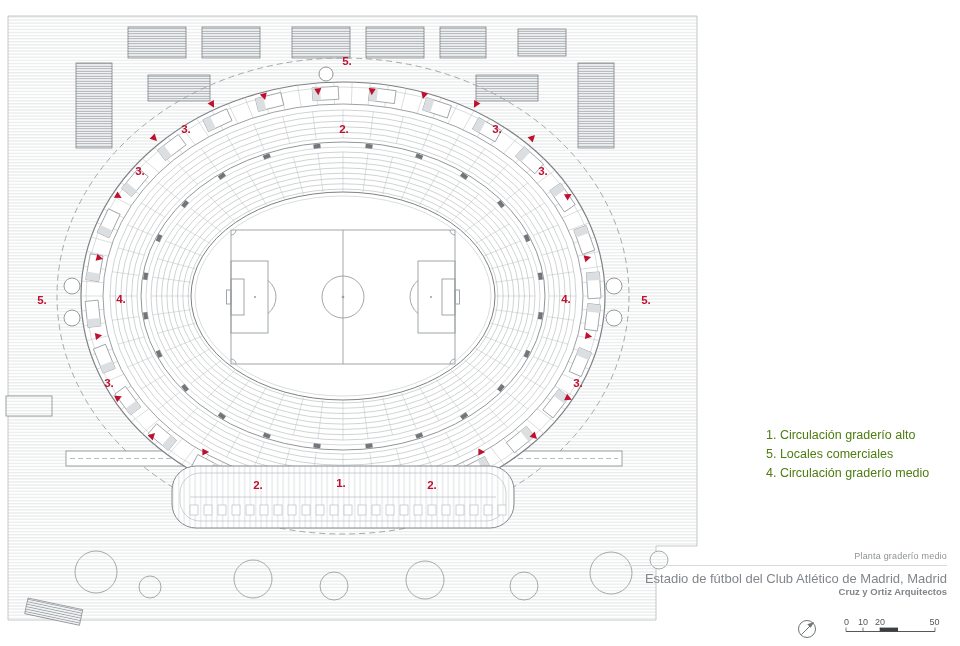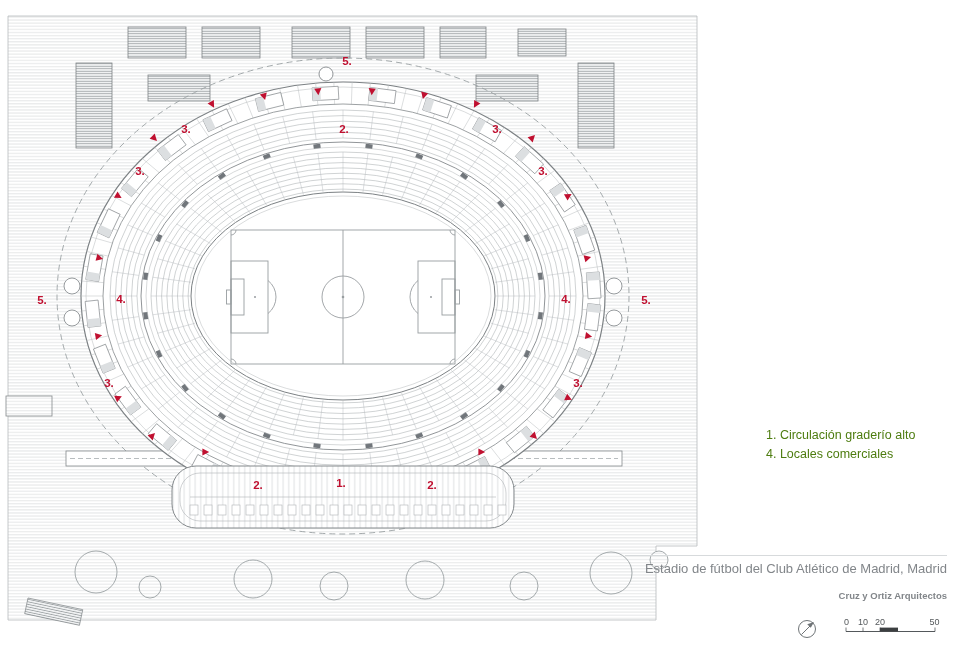--- a/index.html
+++ b/index.html
@@ -3,21 +3,21 @@
 <meta charset="utf-8">
 <style>
   html,body{margin:0;padding:0;background:#ffffff;}
   body{width:960px;height:646px;position:relative;overflow:hidden;font-family:"Liberation Sans",sans-serif;}
   #plan-svg{position:absolute;left:0;top:0;}
   .legend{position:absolute;left:766px;top:426px;color:#4d7c0f;font-size:12.5px;line-height:19px;white-space:nowrap;}
   .titleblock{position:absolute;right:13px;top:551px;width:322px;text-align:right;color:#85898c;}
   .tb-sub{font-size:9px;color:#8f9396;letter-spacing:.2px;}
   .tb-rule{border:0;border-top:1px solid #d7dadc;margin:4px 0 5px 0;}
   .tb-title{font-size:13px;color:#82868a;}
-  .tb-firm{font-size:9.5px;font-weight:bold;color:#82868a;margin-top:14px;}
+  .tb-firm{font-size:9.5px;font-weight:bold;color:#82868a;margin-top:0;}
   .ann{font-size:11.5px;font-weight:600;fill:#c01030;text-anchor:middle;font-family:"Liberation Sans",sans-serif;}
   .sb-num{font-size:9px;fill:#54585b;text-anchor:middle;font-family:"Liberation Sans",sans-serif;}
 </style>
 </head>
 <body>
 
 <svg id="plan-svg" width="960" height="646" viewBox="0 0 960 646">
   <defs>
     <pattern id="hatchH" width="4" height="3.1" patternUnits="userSpaceOnUse">
       <rect width="4" height="3.1" fill="#ffffff"></rect>
@@ -543,20 +543,22 @@
     <line x1="846" y1="627.5" x2="846" y2="631.5" stroke="#54585b" stroke-width="0.8"></line>
     <line x1="863" y1="627.5" x2="863" y2="631.5" stroke="#54585b" stroke-width="0.8"></line>
     <line x1="880" y1="627.5" x2="880" y2="631.5" stroke="#54585b" stroke-width="0.8"></line>
     <line x1="935" y1="627.5" x2="935" y2="631.5" stroke="#54585b" stroke-width="0.8"></line>
     <rect x="880" y="627.6" width="18" height="3.9" fill="#3c3f41"></rect>
   </g>
 </svg>
 
 <div class="legend">
   <div class="legend-item">1. Circulación graderío alto</div>
-  <div class="legend-item">4. Locales comerciales</div>
+  <div class="legend-item">5. Locales comerciales</div>
+  <div class="legend-item">4. Circulación graderío medio</div>
 </div>
 
 <div class="titleblock">
+  <div class="tb-sub">Planta graderío medio</div>
   <hr class="tb-rule">
   <div class="tb-title">Estadio de fútbol del Club Atlético de Madrid, Madrid</div>
   <div class="tb-firm">Cruz y Ortiz Arquitectos</div>
 </div>
 
 </body></html>

